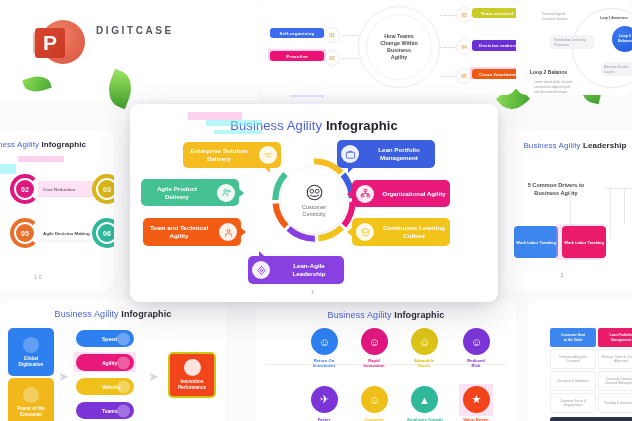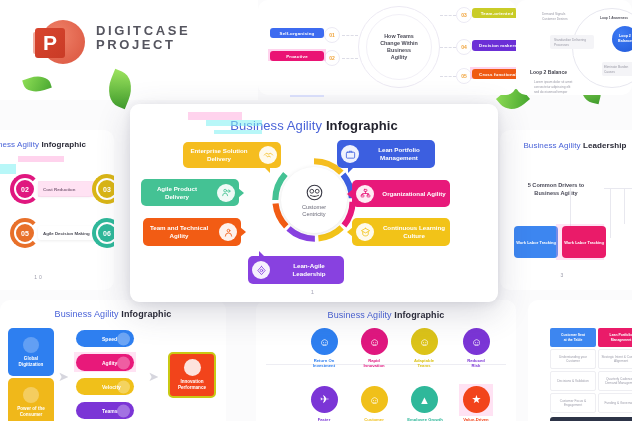--- a/index.html
+++ b/index.html
@@ -40,21 +40,21 @@
     position:absolute; left:2px; top:10px; width:30px; height:30px; border-radius:3px;
     background:linear-gradient(135deg,#d8452e,#c93b26);
   }
   .ppt-p {
     position:absolute; left:2px; top:10px; width:30px; height:30px;
     color:#fff; font-size:21px; font-weight:700; line-height:30px; text-align:center;
     font-family:"Liberation Sans",sans-serif;
   }
   .ppt-ghost { position:absolute; left:0; top:14px; width:14px; height:22px; background:#e86b52; opacity:.55; border-radius:2px;}
   .brand { position:absolute; left:96px; top:24px; }
-  .brand div { font-size:13px; letter-spacing:2.6px; color:#55555f; font-weight:700; line-height:14px;}
+  .brand div { font-size:10px; letter-spacing:2.6px; color:#55555f; font-weight:700; line-height:14px;}
 
   
   .leaf { position:absolute; background:#67c24a; border-radius:0 70% 0 70%; }
 
   
   .s-top-mid { left:258px; top:0; width:258px; height:95px; }
   .pill { position:absolute; border-radius:3px; color:#fff; font-size:4.4px; font-weight:700;
           display:flex; align-items:center; justify-content:center; letter-spacing:.2px; text-align:center;}
   .numdot { position:absolute; width:16px; height:16px; border-radius:50%; background:#fff;
             border:1px solid #eceaf4; color:#f0a33a; font-size:5px; font-weight:700;
@@ -197,21 +197,20 @@
 
   <div class="hdr">
     <div class="ppt-logo">
       <div class="ppt-circle"></div>
       <div class="ppt-ghost"></div>
       <div class="ppt-square"></div>
       <div class="ppt-p">P</div>
     </div>
     <div class="brand">
       <div>DIGITCASE</div>
-      <div>PROJECT</div>
     </div>
   </div>
   <div class="leaf" style="left:24px;top:76px;width:26px;height:16px;transform:rotate(-18deg);background:linear-gradient(135deg,#8ede55,#4aa832);"></div>
   <div class="leaf" style="left:108px;top:72px;width:24px;height:34px;transform:rotate(22deg);background:linear-gradient(160deg,#9ee45f,#3f9b2c);"></div>
   <div class="leaf" style="left:500px;top:88px;width:26px;height:22px;transform:rotate(-40deg);background:linear-gradient(135deg,#8ede55,#46a52f);"></div>
   <div class="leaf" style="left:580px;top:76px;width:22px;height:26px;transform:rotate(14deg);background:linear-gradient(150deg,#9ee45f,#3f9b2c);"></div>
 
   <div class="slide s-top-mid">
     <div class="ring-outline" style="left:100px;top:6px;width:82px;height:82px;"></div>
     <div class="ring-core" style="left:108px;top:14px;width:66px;height:66px; flex-direction:column;">

